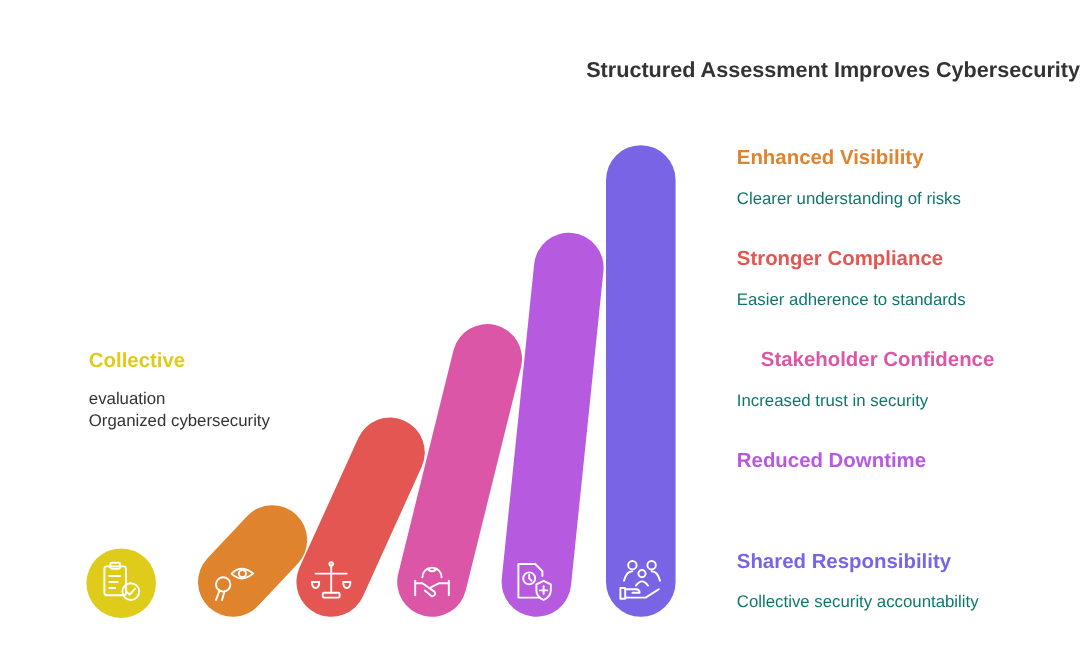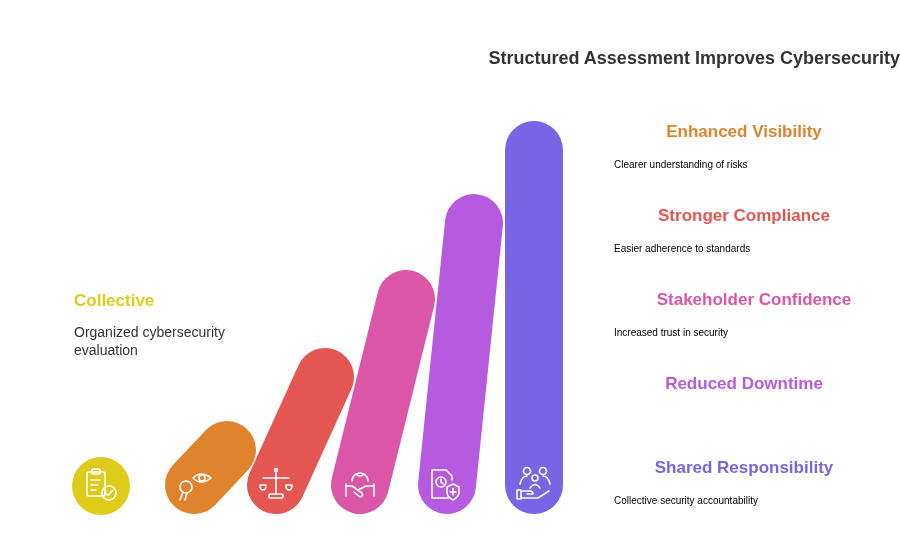--- a/index.html
+++ b/index.html
@@ -3,22 +3,22 @@
   <meta charset="utf-8">
   <style>
     html, body { margin: 0; padding: 0; background: #ffffff; }
     body { width: 900px; height: 551px; position: relative; overflow: hidden; font-family: "Liberation Sans", sans-serif; }
     .title { position: absolute; left: 0; top: 48px; width: 900px; text-align: right; font-size: 18px; font-weight: bold; color: #333333; }
     svg.pills { position: absolute; left: 0; top: 0; }
     .left-block { position: absolute; left: 74px; top: 289px; width: 200px; }
     .left-block .h { font-size: 17px; font-weight: bold; color: #dfcb1a; line-height: 24px; }
     .left-block .d { font-size: 14px; color: #333333; line-height: 18px; margin-top: 10px; }
     .item { position: absolute; left: 614px; width: 260px; }
-    .item .h { font-size: 17px; font-weight: bold; line-height: 22px; text-align: center; }
-    .item .d { font-size: 10px; color: #000000; line-height: 18px; margin-top: 13px; }
+    .item .h { font-size: 17px; font-weight: bold; line-height: 22px; }
+    .item .d { font-size: 14px; color: #0f766e; line-height: 18px; margin-top: 13px; }
   </style>
 </head>
 <body>
 
 <div class="title">Structured Assessment Improves Cybersecurity</div>
 
 <svg class="pills" width="900" height="551" viewBox="0 0 900 551">
   <circle cx="101" cy="486" r="29" fill="#dfcb1a"></circle>
   <line x1="194" y1="485" x2="227" y2="450" stroke="#e0832d" stroke-width="58" stroke-linecap="round"></line>
   <line x1="276" y1="485" x2="325" y2="377" stroke="#e35651" stroke-width="58" stroke-linecap="round"></line>
@@ -81,22 +81,22 @@
     <rect x="517" y="490" width="4" height="9"></rect>
     <path d="M521 491 L530 491 Q533 491 533 494 L527 494 M521 498 L538 498 L549 491"></path>
   </g>
 </svg>
 
 <div class="left-block">
   <div class="h">
     <div>Collective</div>
   </div>
   <div class="d">
+    <div>evaluation</div>
     <div>Organized cybersecurity</div>
-    <div>evaluation</div>
   </div>
 </div>
 
 <div class="item" style="top:121px;">
   <div class="h" style="color:#e0832d;">Enhanced Visibility</div>
   <div class="d">Clearer understanding of risks</div>
 </div>
 
 <div class="item" style="top:205px;">
   <div class="h" style="color:#e35651;">Stronger Compliance</div>

